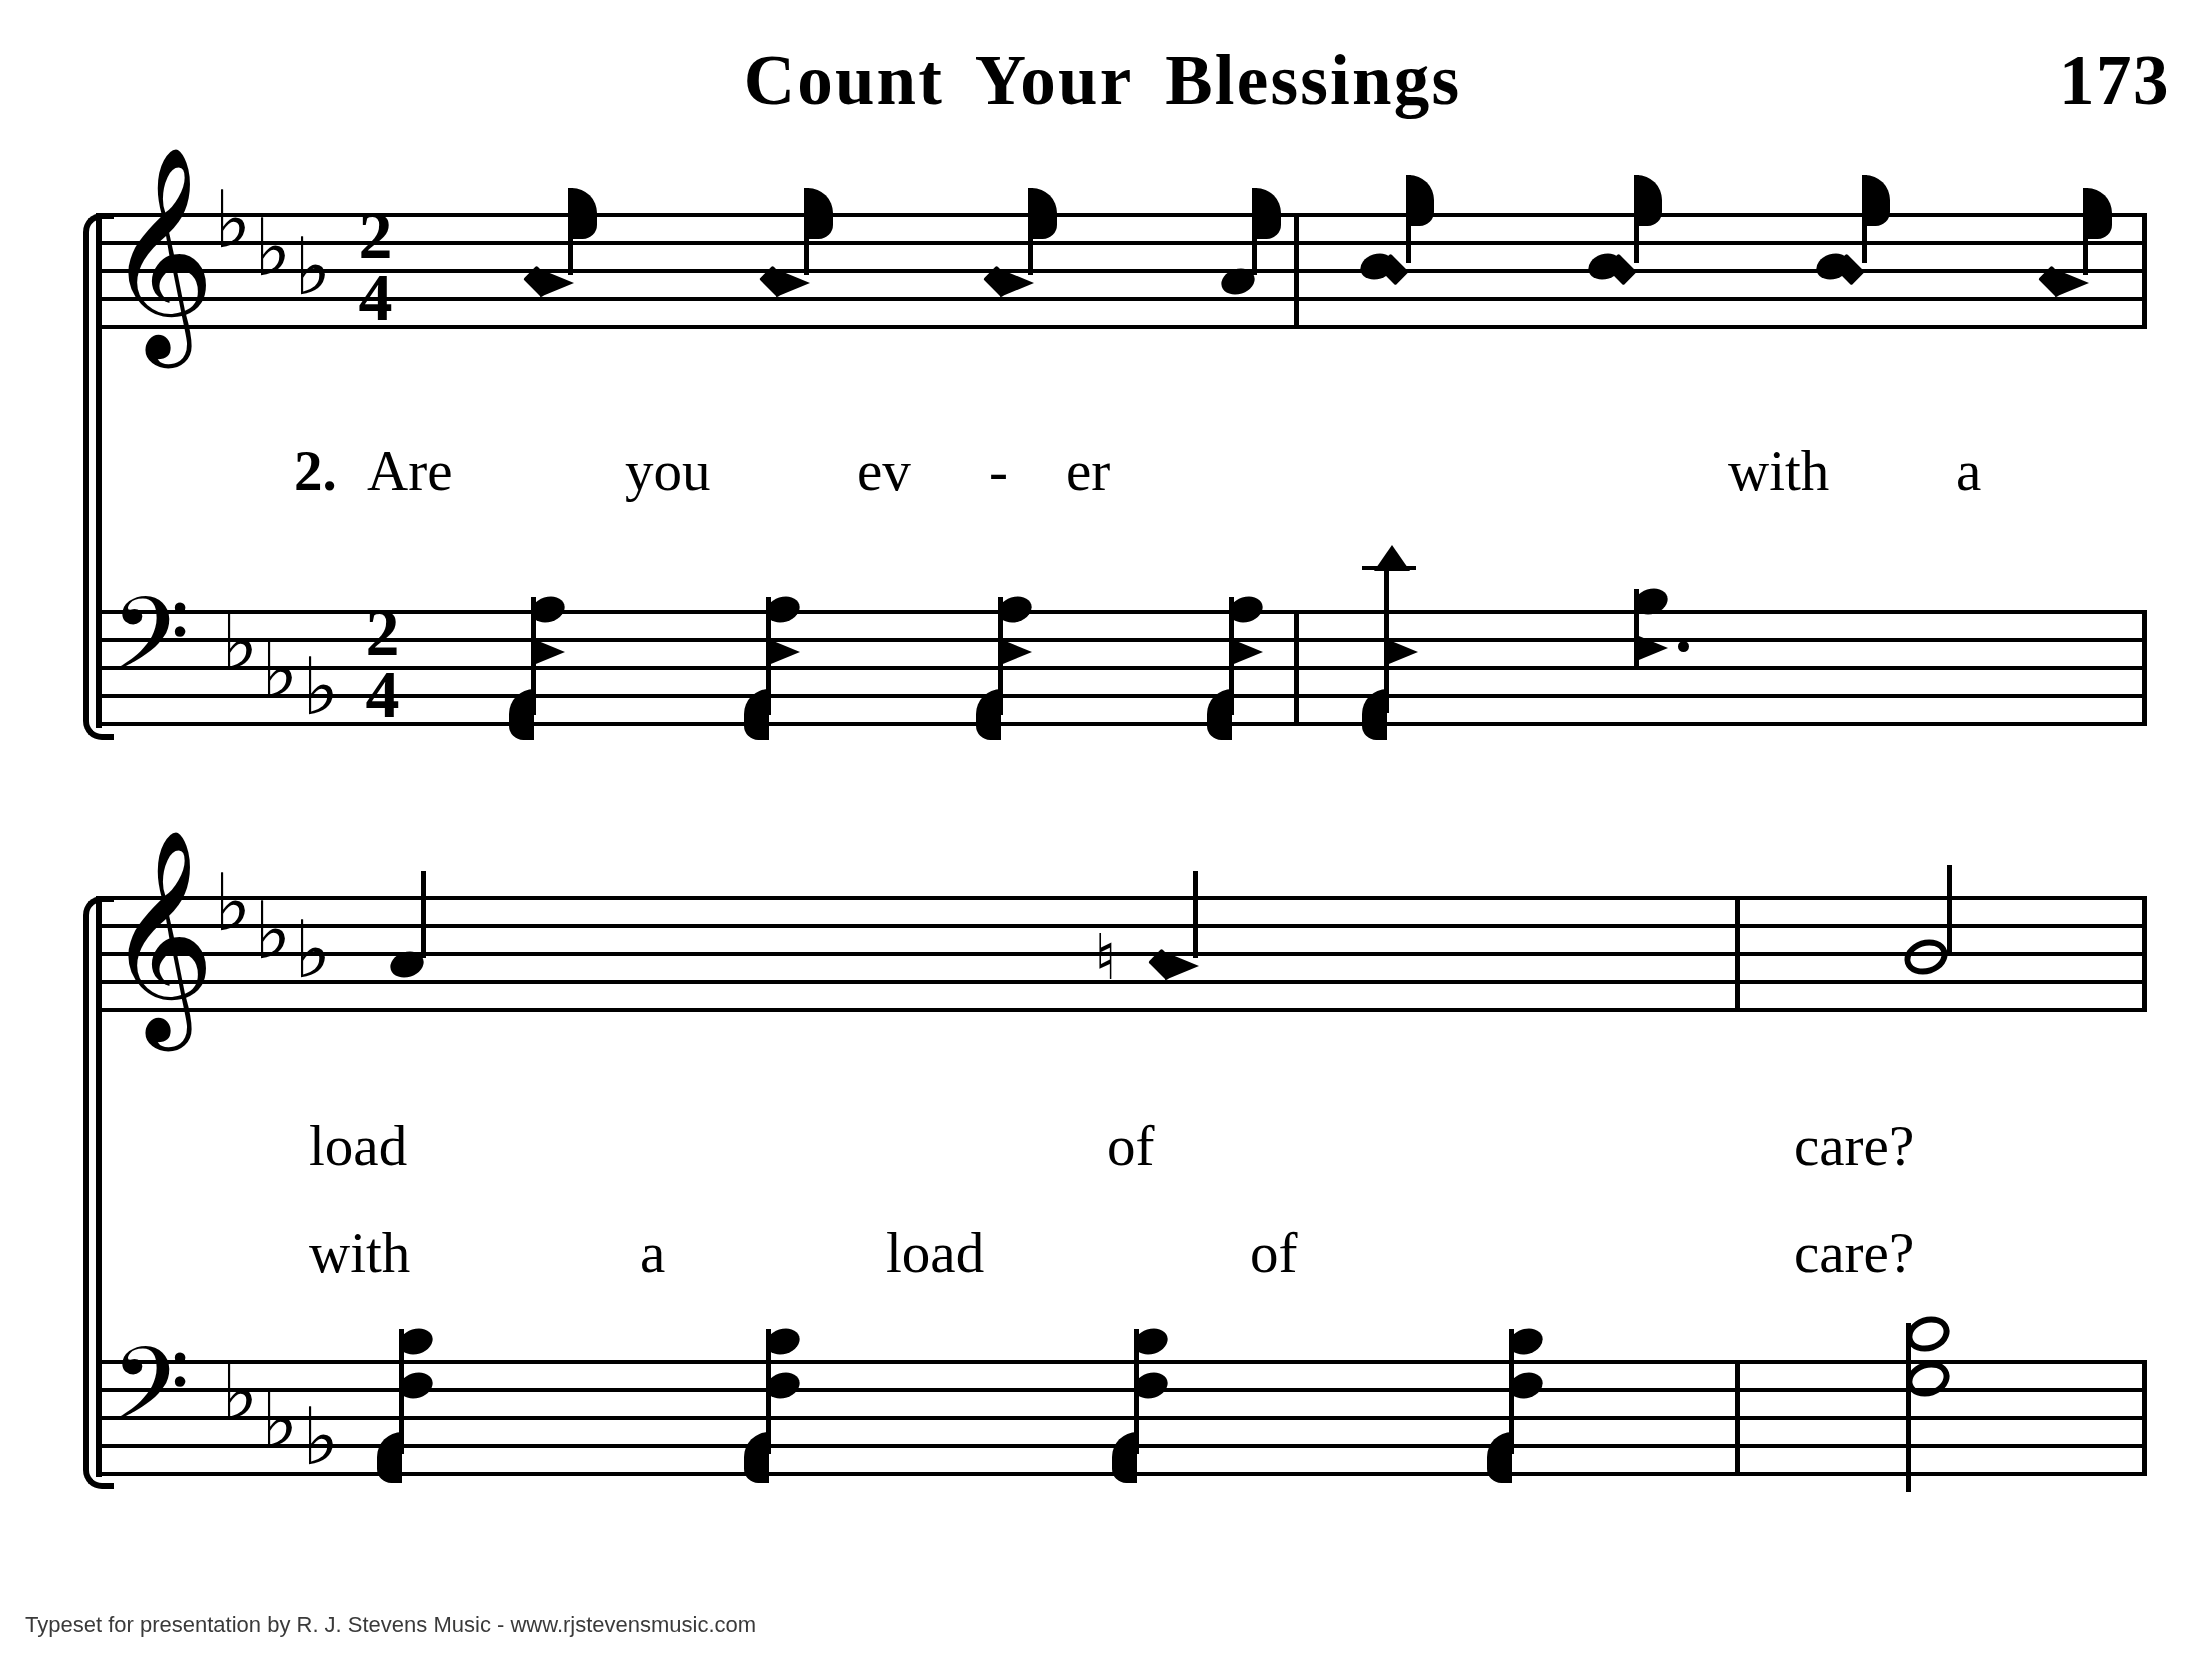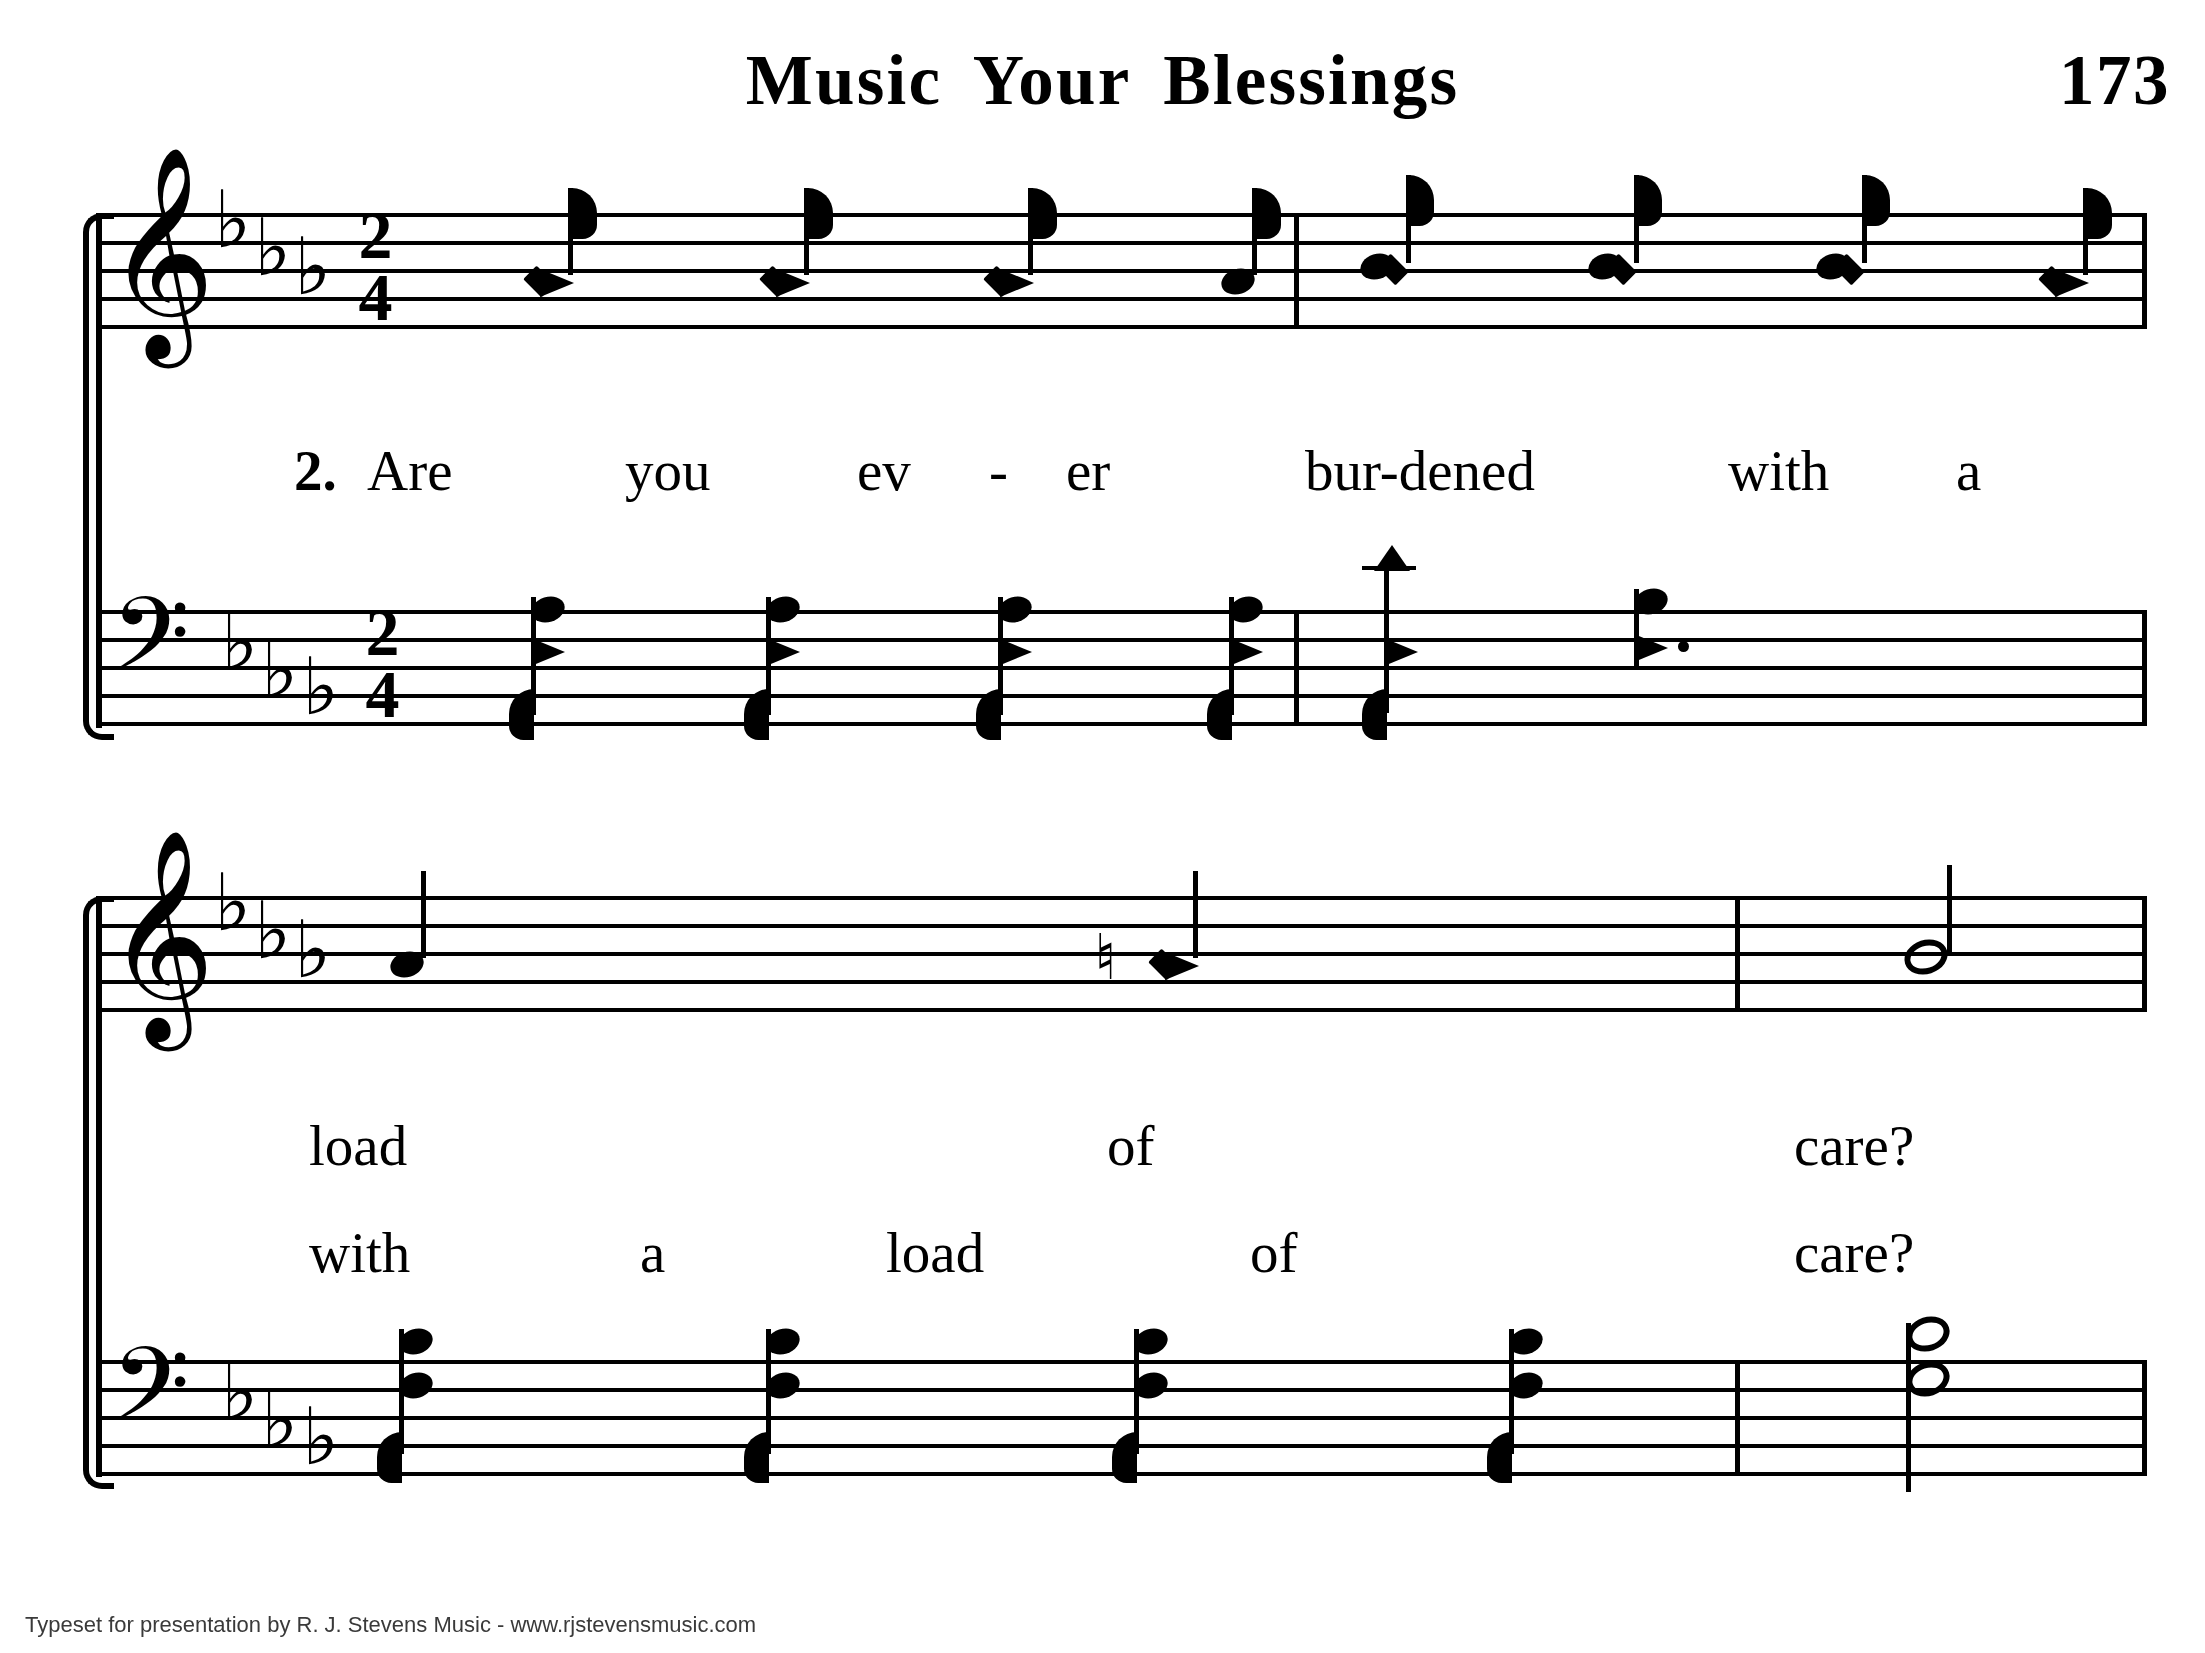--- a/index.html
+++ b/index.html
@@ -209,21 +209,21 @@
     left: 25px;
     bottom: 16px;
     font-family: "Liberation Sans", sans-serif;
     font-size: 22px;
     color: #3a3a3a;
   }
 </style>
 </head>
 <body>
 
-<div id="sheet-title">Music Your Blessings</div>
+<div id="sheet-title">Count Your Blessings</div>
 <div id="hymn-number">173</div>
 
 <div class="system" id="system-1">
 
   <div class="brace" id="brace-1"></div>
   <div class="system-bar" id="bar-1"></div>
 
   <div class="staff" style="top:29px;">
     <div class="line l1"></div>
     <div class="line l2"></div>
@@ -293,21 +293,20 @@
 
     <div class="barline" style="left:2046px; top:0; height:115px;"></div>
   </div>
 
   <div class="lyric verse-num" style="left:198px; top:254px;">2.</div>
   <div class="lyric" style="left:271px; top:254px;">Are</div>
   <div class="lyric" style="left:529px; top:254px;">you</div>
   <div class="lyric" style="left:761px; top:254px;text-align:center;">ev</div>
   <div class="lyric" style="left:893px; top:254px;">-</div>
   <div class="lyric" style="left:970px; top:254px;">er</div>
-  <div class="lyric" style="left:1209px; top:254px;">bur-dened</div>
   <div class="lyric" style="left:1632px; top:254px;">with</div>
   <div class="lyric" style="left:1860px; top:254px;">a</div>
 
   <div class="staff" style="top:426px;">
     <div class="line l1"></div>
     <div class="line l2"></div>
     <div class="line l3"></div>
     <div class="line l4"></div>
     <div class="line l5"></div>
 

